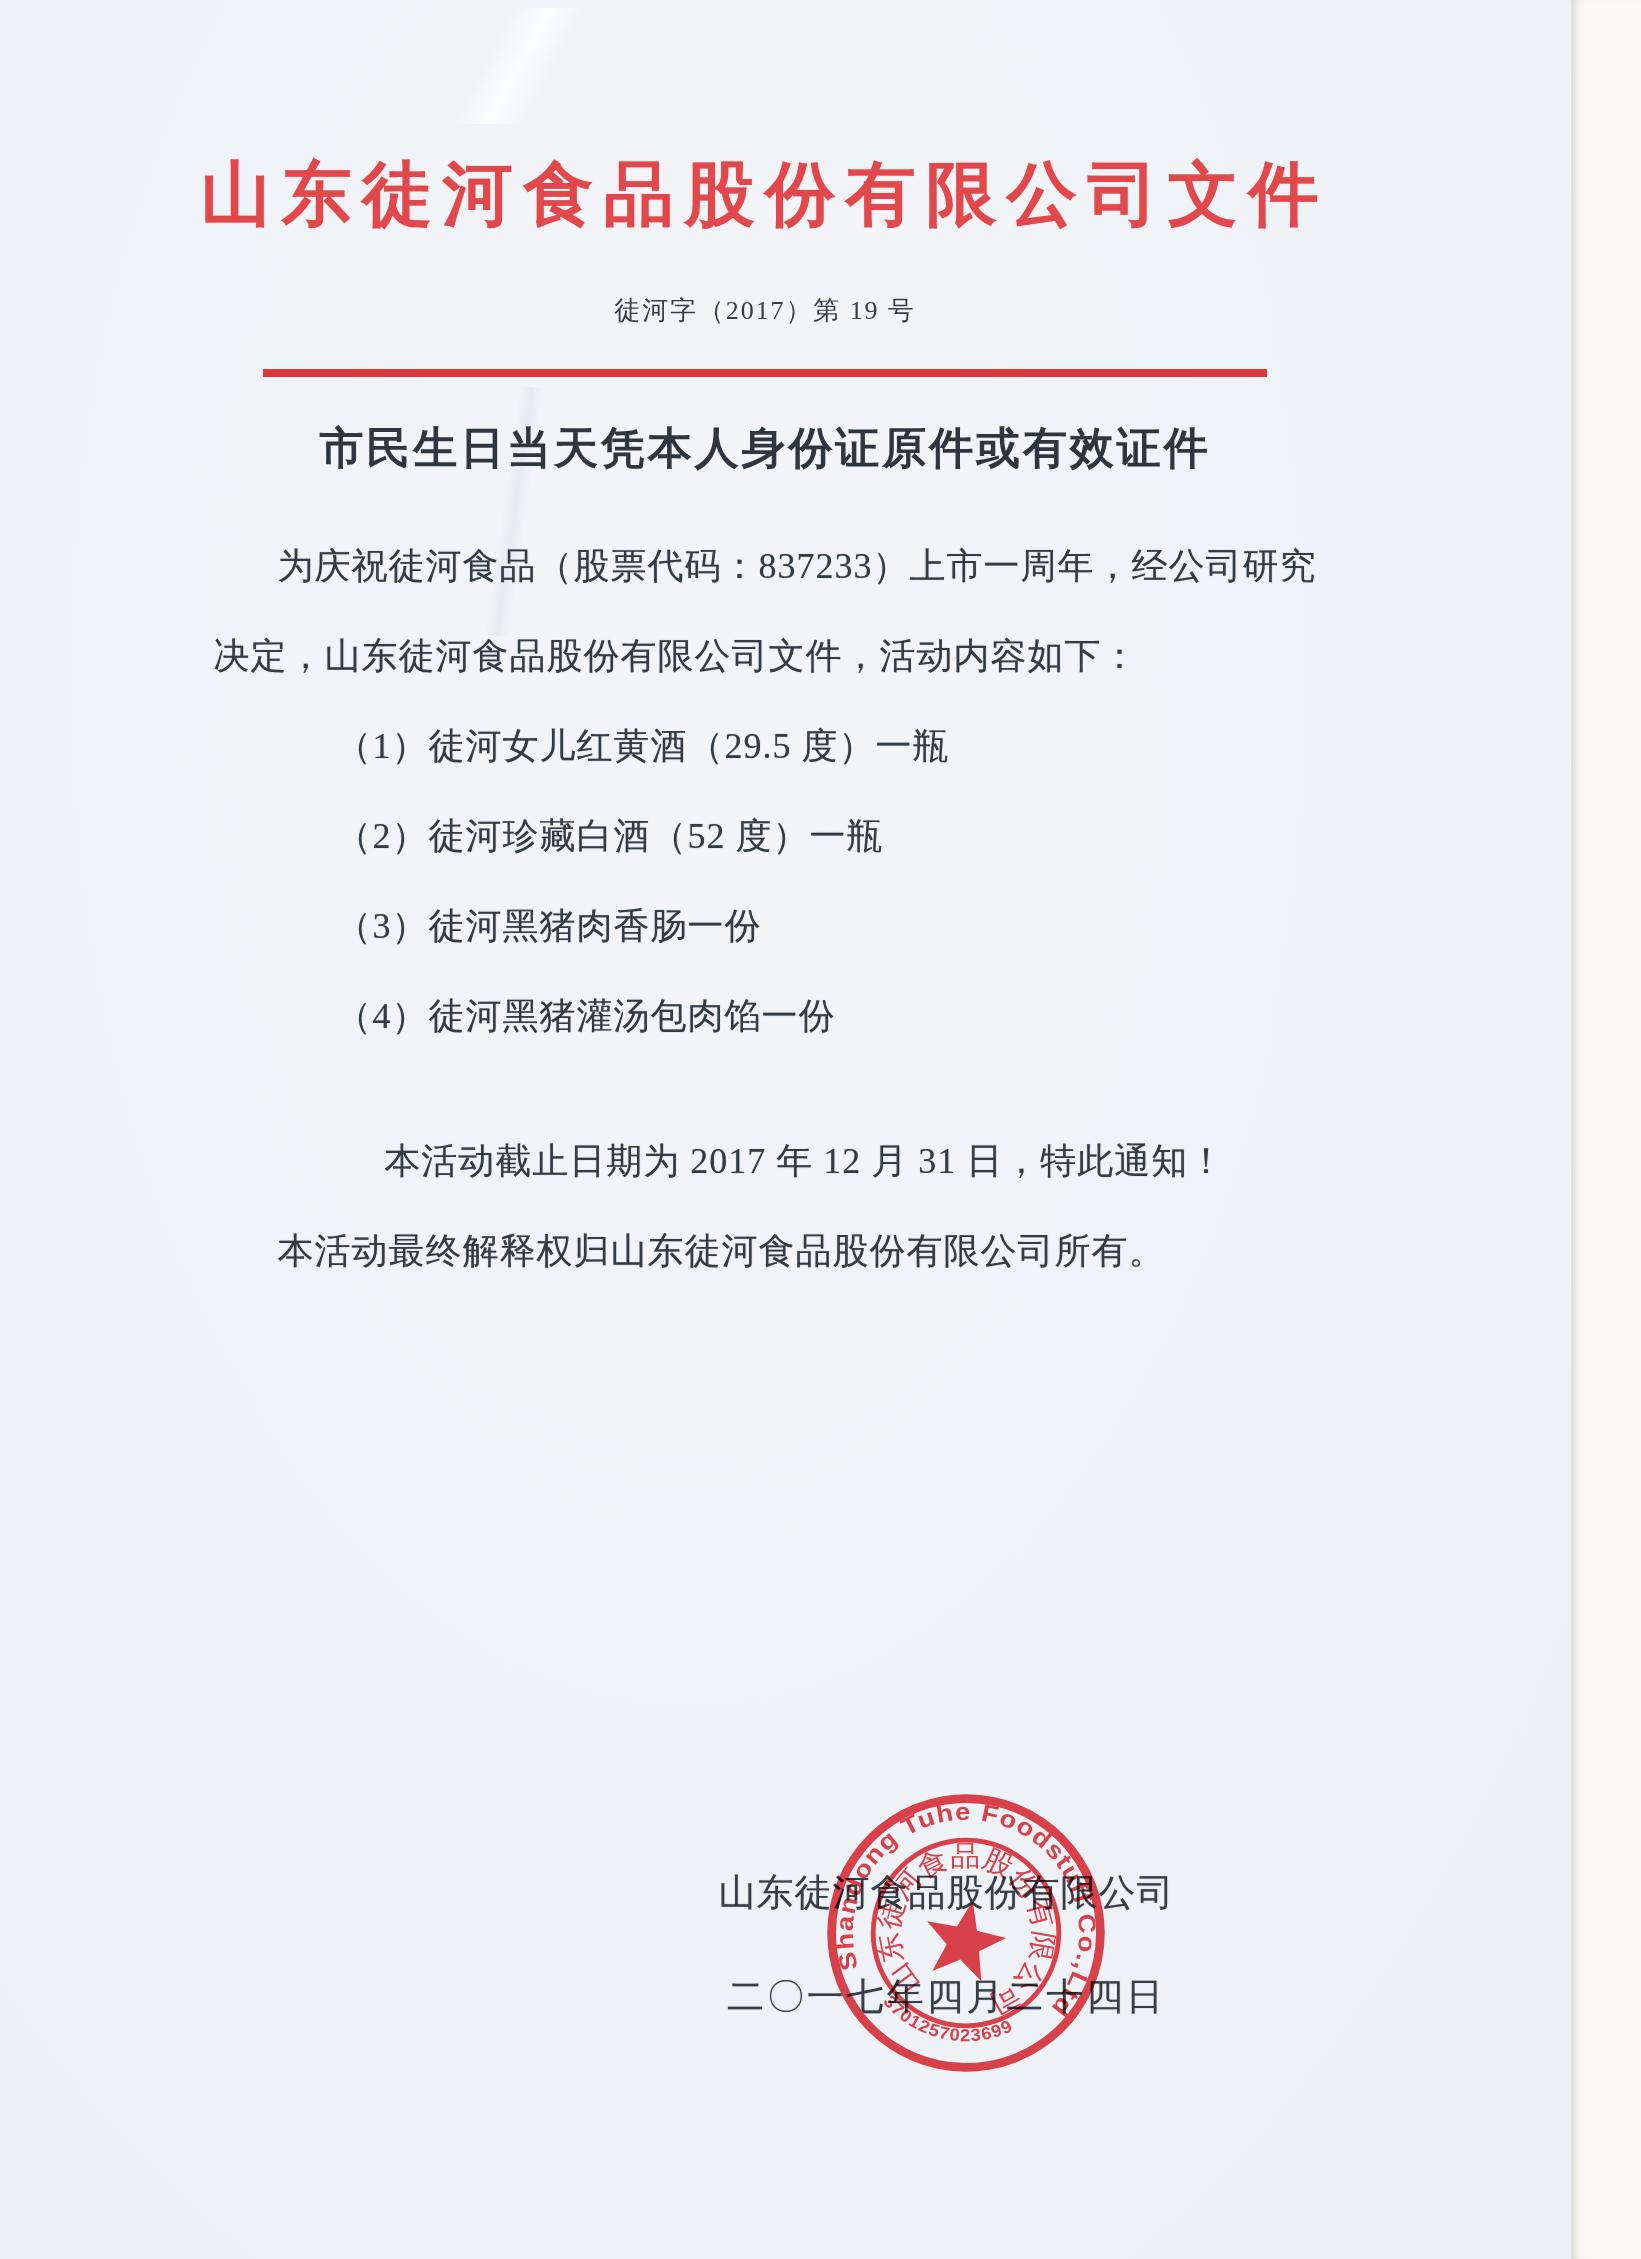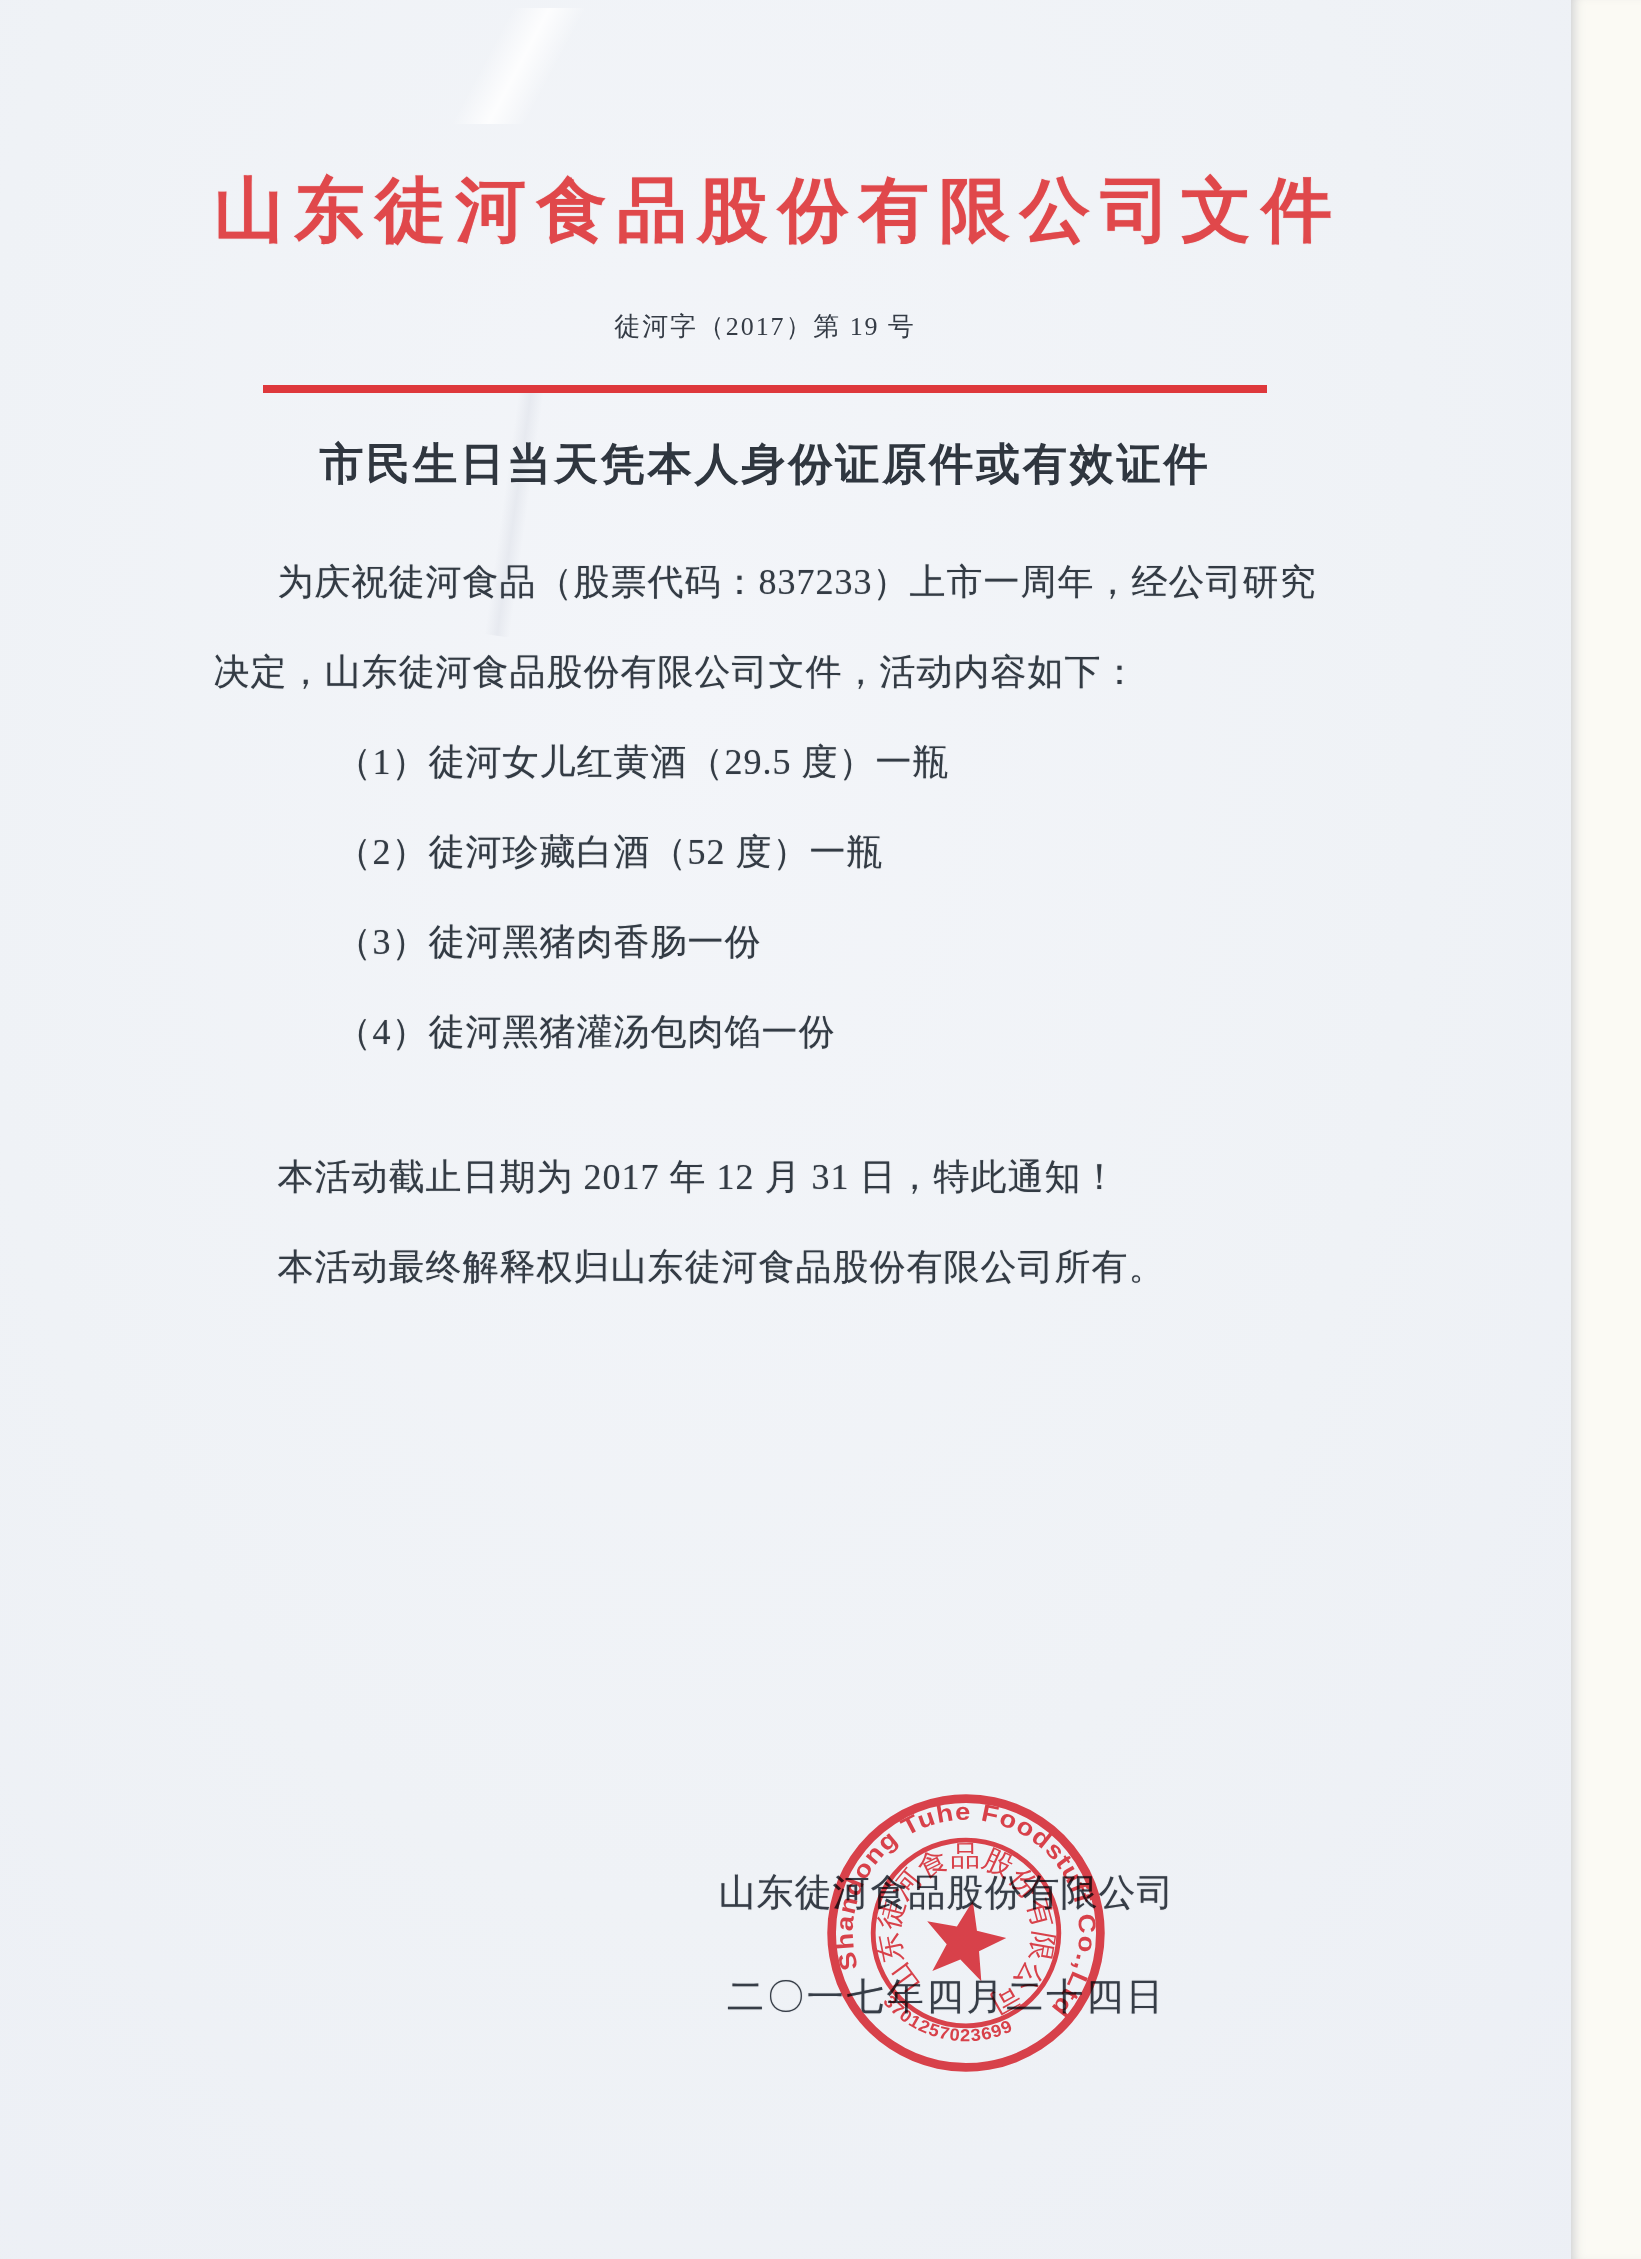--- a/index.html
+++ b/index.html
@@ -27,21 +27,21 @@
   .crease-b {
     position:absolute; left:502px; top:386px; width:25px; height:251px;
     background:linear-gradient(to right, rgba(210,214,224,0) 0%, rgba(210,214,224,.35) 50%, rgba(210,214,224,0) 100%);
     transform:rotate(8deg); pointer-events:none;
   }
   .content {
     position:absolute; left:198px; top:154px; width:1134px;
     color:#333b44;
   }
   .doc-title {
-    margin:16px; line-height:81px; font-size:70px; font-weight:700;
+    margin:0; line-height:81px; font-size:70px; font-weight:700;
     letter-spacing:10.6px; text-align:center; white-space:nowrap;
     color:#e0484b; text-shadow:0 0 1px rgba(224,72,75,.6);
   }
   .doc-number {
     margin-top:50px; line-height:52px; font-size:26px; letter-spacing:1.9px;
     text-align:center; white-space:nowrap; color:#353c46;
   }
   .red-rule {
     margin-top:32px; width:1004px; height:7.7px; background:#de383c; border:none;
   }
@@ -50,21 +50,21 @@
     letter-spacing:2.9px; text-align:center; white-space:nowrap; color:#2f363f;
   }
   .body-block { margin-top:42px; margin-left:15.4px; }
   .line {
     margin:0; line-height:90px; font-size:36px; letter-spacing:1px;
     white-space:nowrap; color:#333b44;
     text-shadow:0 0 1px rgba(51,59,68,.45);
   }
   .indent { text-indent:64px; }
   .gift { padding-left:122px; }
-  .closing-gap { margin-top:55px; }
+  .closing-gap { margin-top:55px;text-align:center; }
   .signature {
     position:absolute; left:676px; top:1868px; width:541px;
     text-align:center; color:#363d47;
   }
   .sig-company {
     font-size:37px; letter-spacing:1px; line-height:50px; white-space:nowrap;
     text-shadow:0 0 1px rgba(54,61,71,.45);
   }
   .sig-date {
     margin-top:54px; font-size:37px; letter-spacing:2.9px; line-height:50px; white-space:nowrap;

